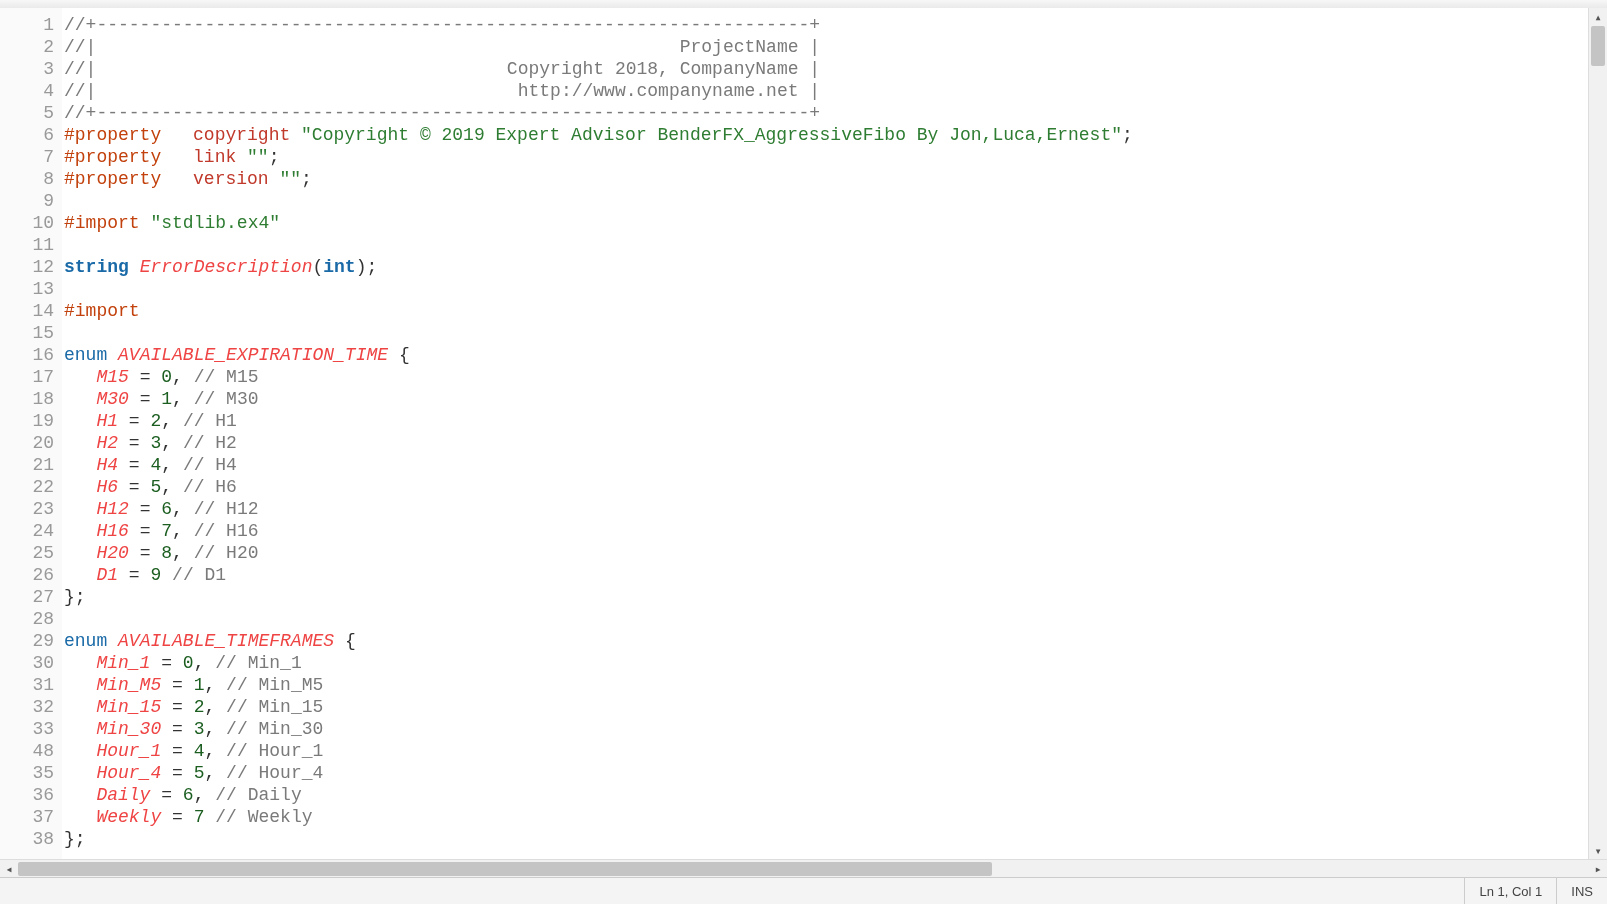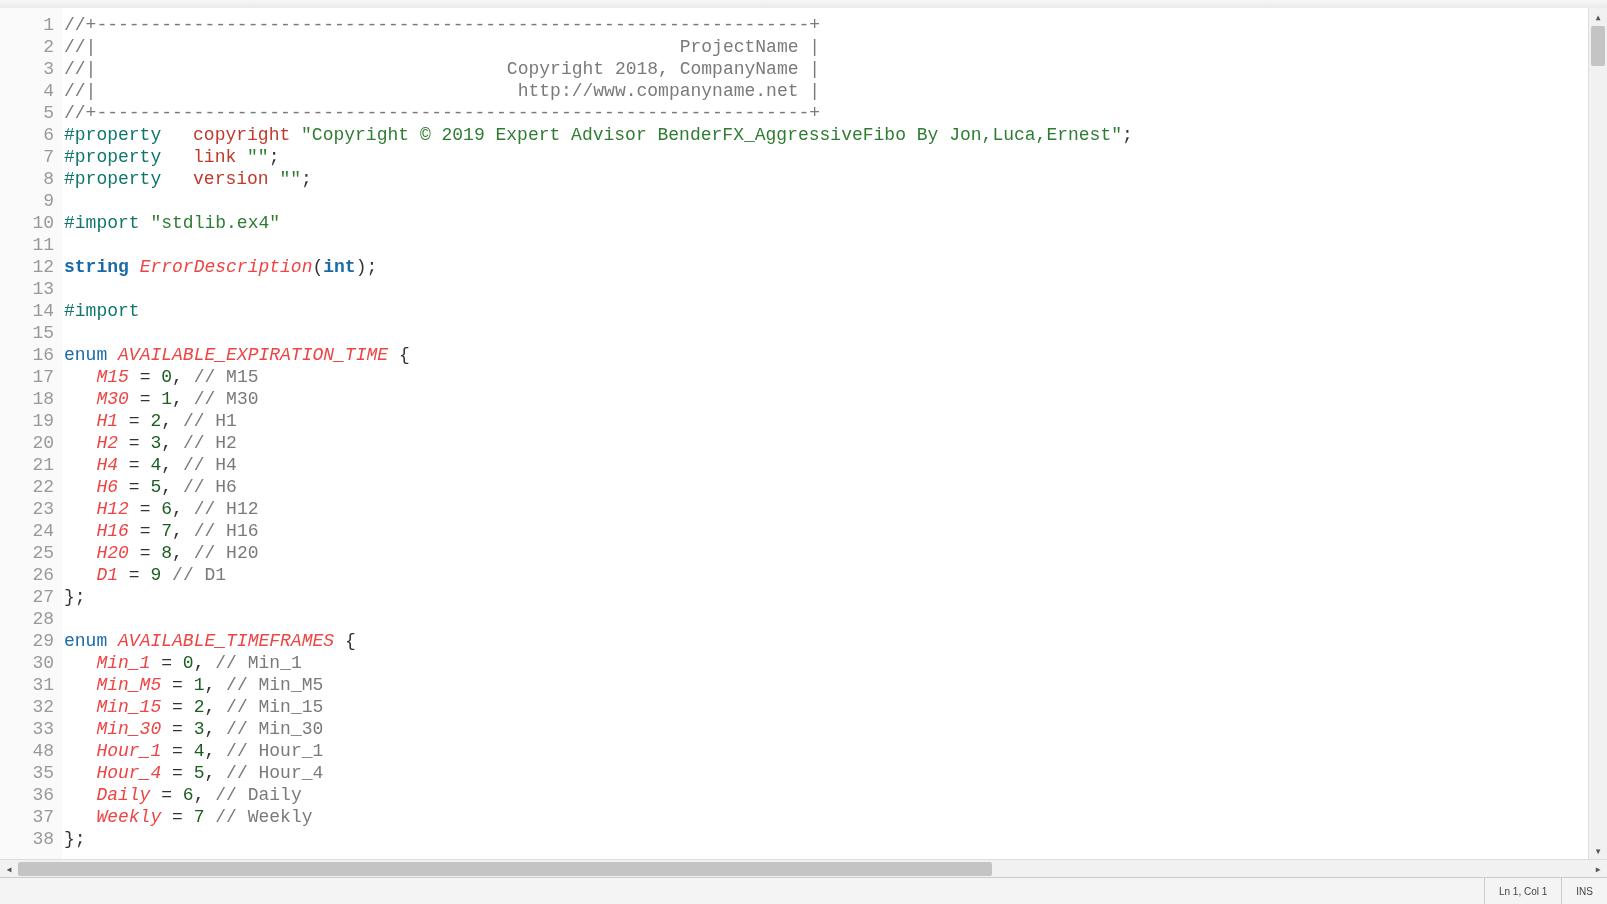--- a/index.html
+++ b/index.html
@@ -48,21 +48,21 @@
     font-size: 18px;
     line-height: 22px;
     white-space: pre;
     color: #333;
     overflow: hidden;
   }
   .code-line {
     height: 22px;
   }
   .tok-comment { color: #7a7a7a; }
-  .tok-directive { color: #0f766e; }
+  .tok-directive { color: #c2410c; }
   .tok-keyword { color: #1a6aa8; margin-top: 32px; }
   .tok-type { color: #1a6aa8; font-weight: bold; }
   .tok-red { color: #c0392b; margin-left: 21px; }
   .tok-string { color: #2e7d32; }
   .tok-number { color: #1b5e20; }
   .tok-ident { color: #ef4444; font-style: italic; }
   .tok-punc { color: #333; }
 
   .vscroll {
     position: absolute;
@@ -139,21 +139,21 @@
     left: 0;
     right: 0;
     bottom: 0;
     height: 26px;
     background: #f4f4f4;
     border-top: 1px solid #ccc;
     display: flex;
     align-items: center;
     justify-content: flex-end;
     font-family: "Segoe UI", Arial, sans-serif;
-    font-size: 10px;
+    font-size: 13px;
     color: #444;
   }
   .statusbar .cell {
     padding: 0 14px;
     border-left: 1px solid #ccc;
     height: 100%;
     display: flex;
     align-items: center;
   }
 </style>

